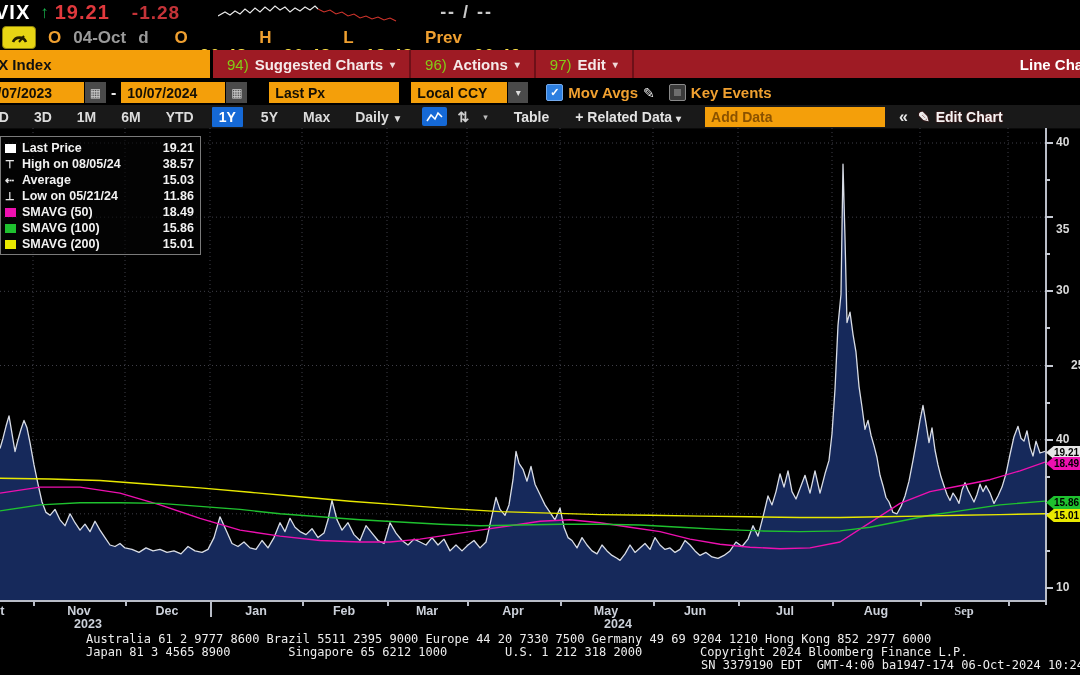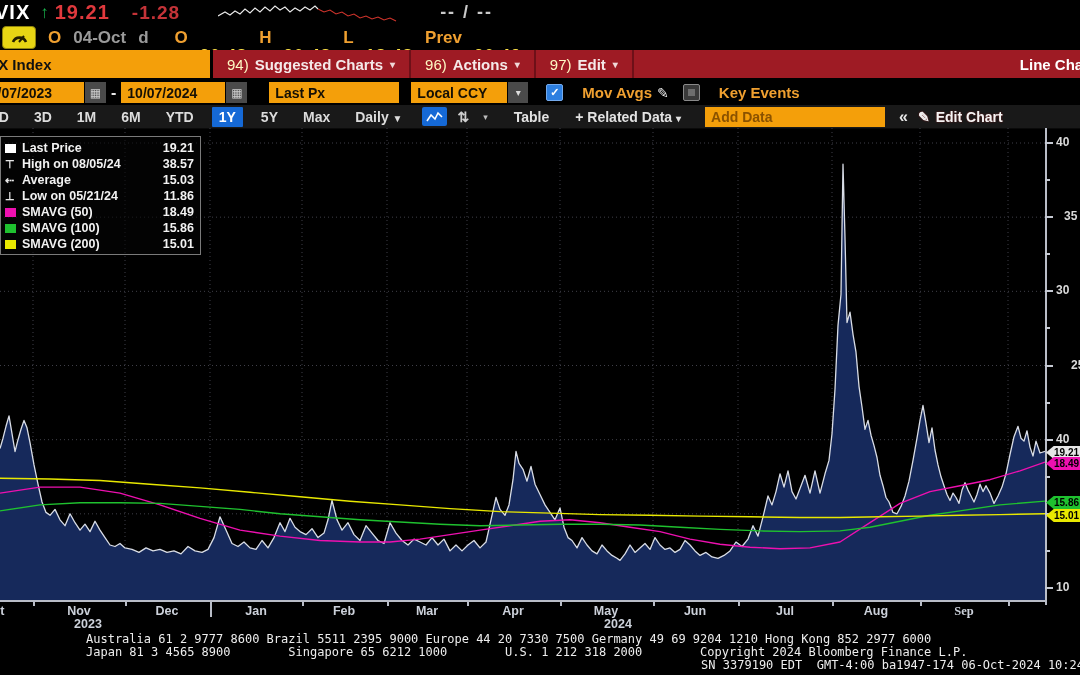--- a/index.html
+++ b/index.html
@@ -20,38 +20,38 @@
   .lbl-amber{color:#f0a030;font-weight:700;font-size:17px;}
   .lbl-gray{color:#9a9a9a;font-weight:700;font-size:17px;}
   .val-white{color:#fde047;font-weight:700;font-size:17px;letter-spacing:1px;margin-top:36px;}
   .row2 span{margin-left:12px;}
   
   .menubar{position:absolute;left:0;top:50px;width:1080px;height:28px;background:#9e1b24;display:flex;align-items:stretch;}
   .secfield{background:#f49f0a;color:#111;font-weight:700;font-size:15px;display:flex;align-items:center;
             padding:0 8px;width:218px;margin-left:-24px;border-right:3px solid #000;}
   .menuitem{display:flex;align-items:center;color:#f5e9e9;font-weight:700;font-size:15px;
             padding:0 14px;border-right:2px solid #6e1018;cursor:default;}
-  .menuitem .num{margin-right:6px;font-weight:400;color:#fef9c3;}
+  .menuitem .num{margin-right:6px;font-weight:400;color:#84cc16;}
   .caret{font-size:10px;margin-left:7px;color:#f0d8d8;}
   .linechart-lbl{margin-left:auto;display:flex;align-items:center;color:#fff;font-weight:700;
                  font-size:15px;padding-right:0;margin-right:-14px;}
   
   .controls{position:absolute;left:0;top:80px;width:1080px;height:25px;display:flex;align-items:center;}
   .afield{background:#f49f0a;color:#151005;font-weight:700;font-size:14px;height:21px;
           display:flex;align-items:center;padding:0 6px;}
   .calbtn{width:21px;height:21px;background:#4a4a4a;color:#cfcfcf;font-size:12px;display:flex;
           align-items:center;justify-content:center;margin-left:1px;}
   .dash{color:#e8e8e8;font-weight:700;margin:0 5px;}
   .ddbtn{width:20px;height:21px;background:#4a4a4a;color:#ddd;font-size:10px;display:flex;
          align-items:center;justify-content:center;margin-left:1px;}
   .cb{width:15px;height:15px;border-radius:2px;display:flex;align-items:center;justify-content:center;}
   .cb-on{background:#2d7fe0;border:1px solid #74aaec;color:#fff;font-size:11px;font-weight:700;}
   .cb-off{background:#3a3a3a;border:1px solid #8a8a8a;}
   .cb-off .inner{width:7px;height:7px;background:#6e6e6e;}
-  .ctl-lbl{color:#f0a030;font-weight:700;font-size:15px;margin-left:19px;}
+  .ctl-lbl{color:#f0a030;font-weight:700;font-size:15px;margin-left:5px;}
   .pencil{color:#f0f0f0;font-size:14px;margin-left:5px;}
   
   .toolbar{position:absolute;left:0;top:105px;width:1080px;height:23px;background:#191919;
            display:flex;align-items:center;border-bottom:1px solid #0a0a0a;}
   .pbtn{color:#dcdcdc;font-weight:700;font-size:14px;padding:2px 7px;margin-left:11px;cursor:default;}
   .pbtn.active{background:#1569d6;color:#fff;border-radius:1px;}
   .freq{color:#dcdcdc;font-weight:700;font-size:14px;margin-left:18px;}
   .freq .dn{font-size:10px;}
   .iconbtn{width:25px;height:19px;background:#1569d6;border-radius:2px;margin-left:20px;
            display:flex;align-items:center;justify-content:center;}
@@ -235,21 +235,21 @@
         <div class="ylab" style="left:1056px;top:452px;">10</div>
         <div class="ytick" style="left:1045px;top:385px;width:8px;"></div>
         <div class="ylab" style="left:1056px;top:378px;">15</div>
         <div class="ytick" style="left:1045px;top:311px;width:8px;"></div>
         <div class="ylab" style="left:1056px;top:304px;">40</div>
         <div class="ytick" style="left:1045px;top:237px;width:8px;"></div>
         <div class="ylab" style="left:1056px;top:230px;margin-left:15px;">25</div>
         <div class="ytick" style="left:1045px;top:162px;width:8px;"></div>
         <div class="ylab" style="left:1056px;top:155px;">30</div>
         <div class="ytick" style="left:1045px;top:88px;width:8px;"></div>
-        <div class="ylab" style="left:1056px;top:81px;margin-left:8px;">35</div>
+        <div class="ylab" style="left:1056px;top:94px;">35</div>
         <div class="ytick" style="left:1045px;top:14px;width:8px;"></div>
         <div class="ylab" style="left:1056px;top:7px;">40</div>
         <div class="ytick" style="left:1045px;top:422px;width:5px;"></div>
         <div class="ytick" style="left:1045px;top:348px;width:5px;"></div>
         <div class="ytick" style="left:1045px;top:274px;width:5px;"></div>
         <div class="ytick" style="left:1045px;top:199px;width:5px;"></div>
         <div class="ytick" style="left:1045px;top:125px;width:5px;"></div>
         <div class="ytick" style="left:1045px;top:51px;width:5px;"></div>
       </div>
 

